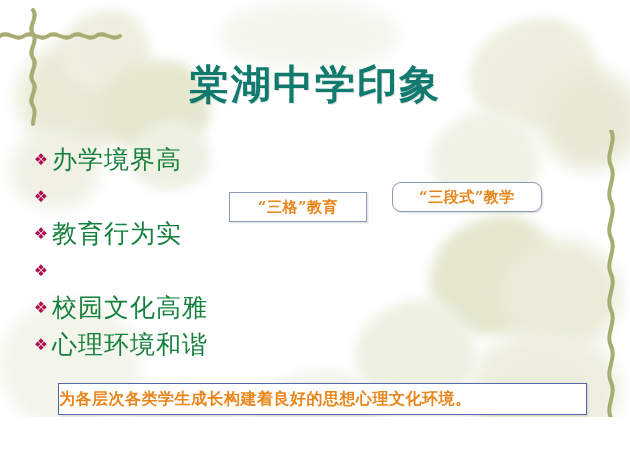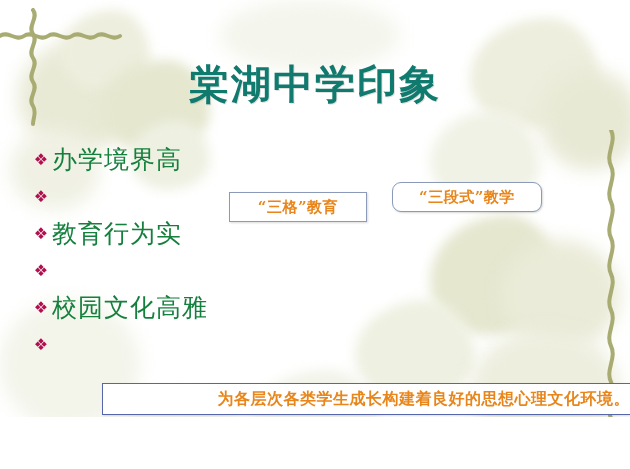--- a/index.html
+++ b/index.html
@@ -112,22 +112,21 @@
     position: absolute;
     left: 58px;
     top: 383px;
     width: 527px;
     height: 30px;
     border: 1px solid #5566aa;
     background: #ffffff;
     box-shadow: 1px 1px 2px rgba(0,0,0,0.13);
     display: flex;
     align-items: center;
-    justify-content: flex-end;
-    margin-left: 44px;
+    justify-content: flex-start;
   }
   #banner-text {
     color: #e8861b;
     font-size: 16px;
     line-height: 18px;
     font-weight: bold;
     font-family: "DejaVu Serif", "Liberation Serif", serif;
     letter-spacing: 0.5px;
     white-space: nowrap;
   }
@@ -204,20 +203,21 @@
       <span class="bullet-mark">❖</span>
     </div>
 
     <div class="bullet-row">
       <span class="bullet-mark">❖</span>
       <span class="bullet-text">校园文化高雅</span>
     </div>
 
     <div class="bullet-row">
       <span class="bullet-mark">❖</span>
+      <span class="bullet-text">心理环境和谐</span>
     </div>
 
   </div>
 
   <div class="tag-box" id="tag-box-1">“三格”教育</div>
   <div class="tag-box" id="tag-box-2">“三段式”教学</div>
 
   <div id="banner">
     <span id="banner-text">为各层次各类学生成长构建着良好的思想心理文化环境。</span>
   </div>

